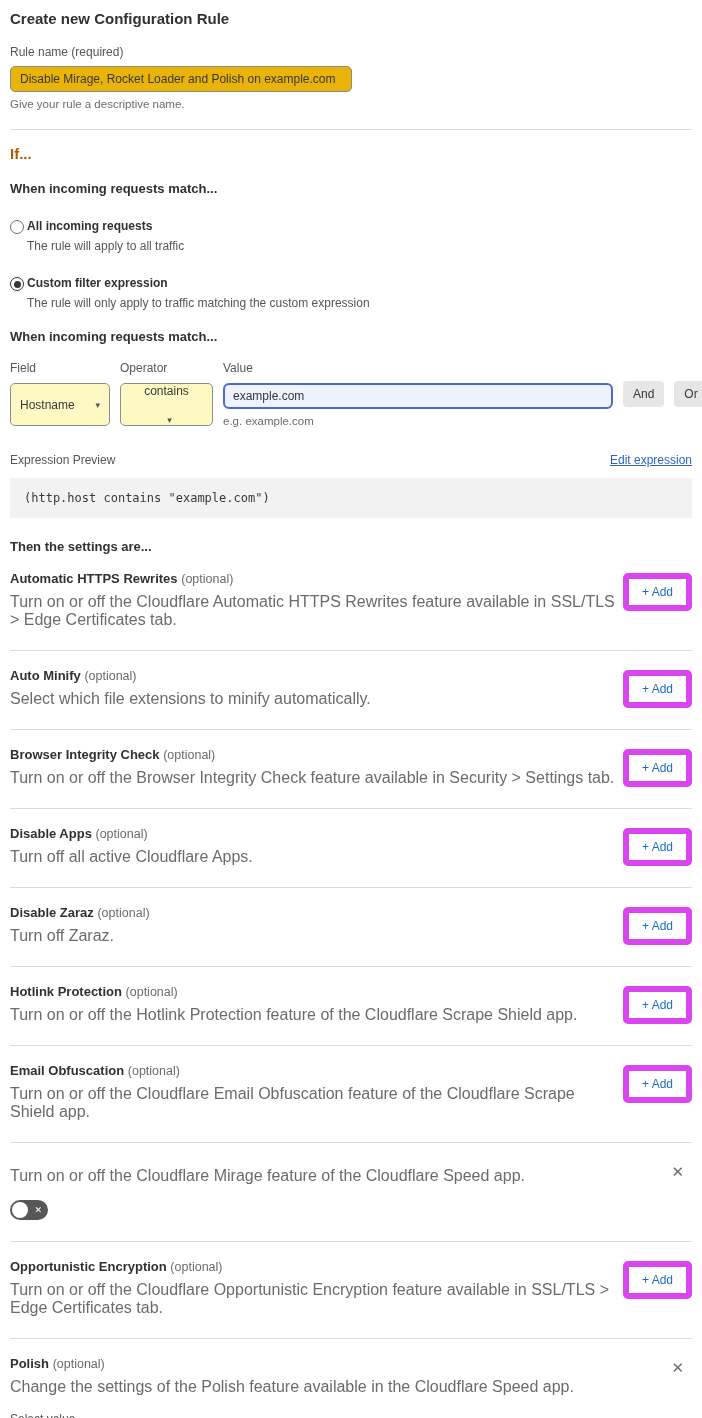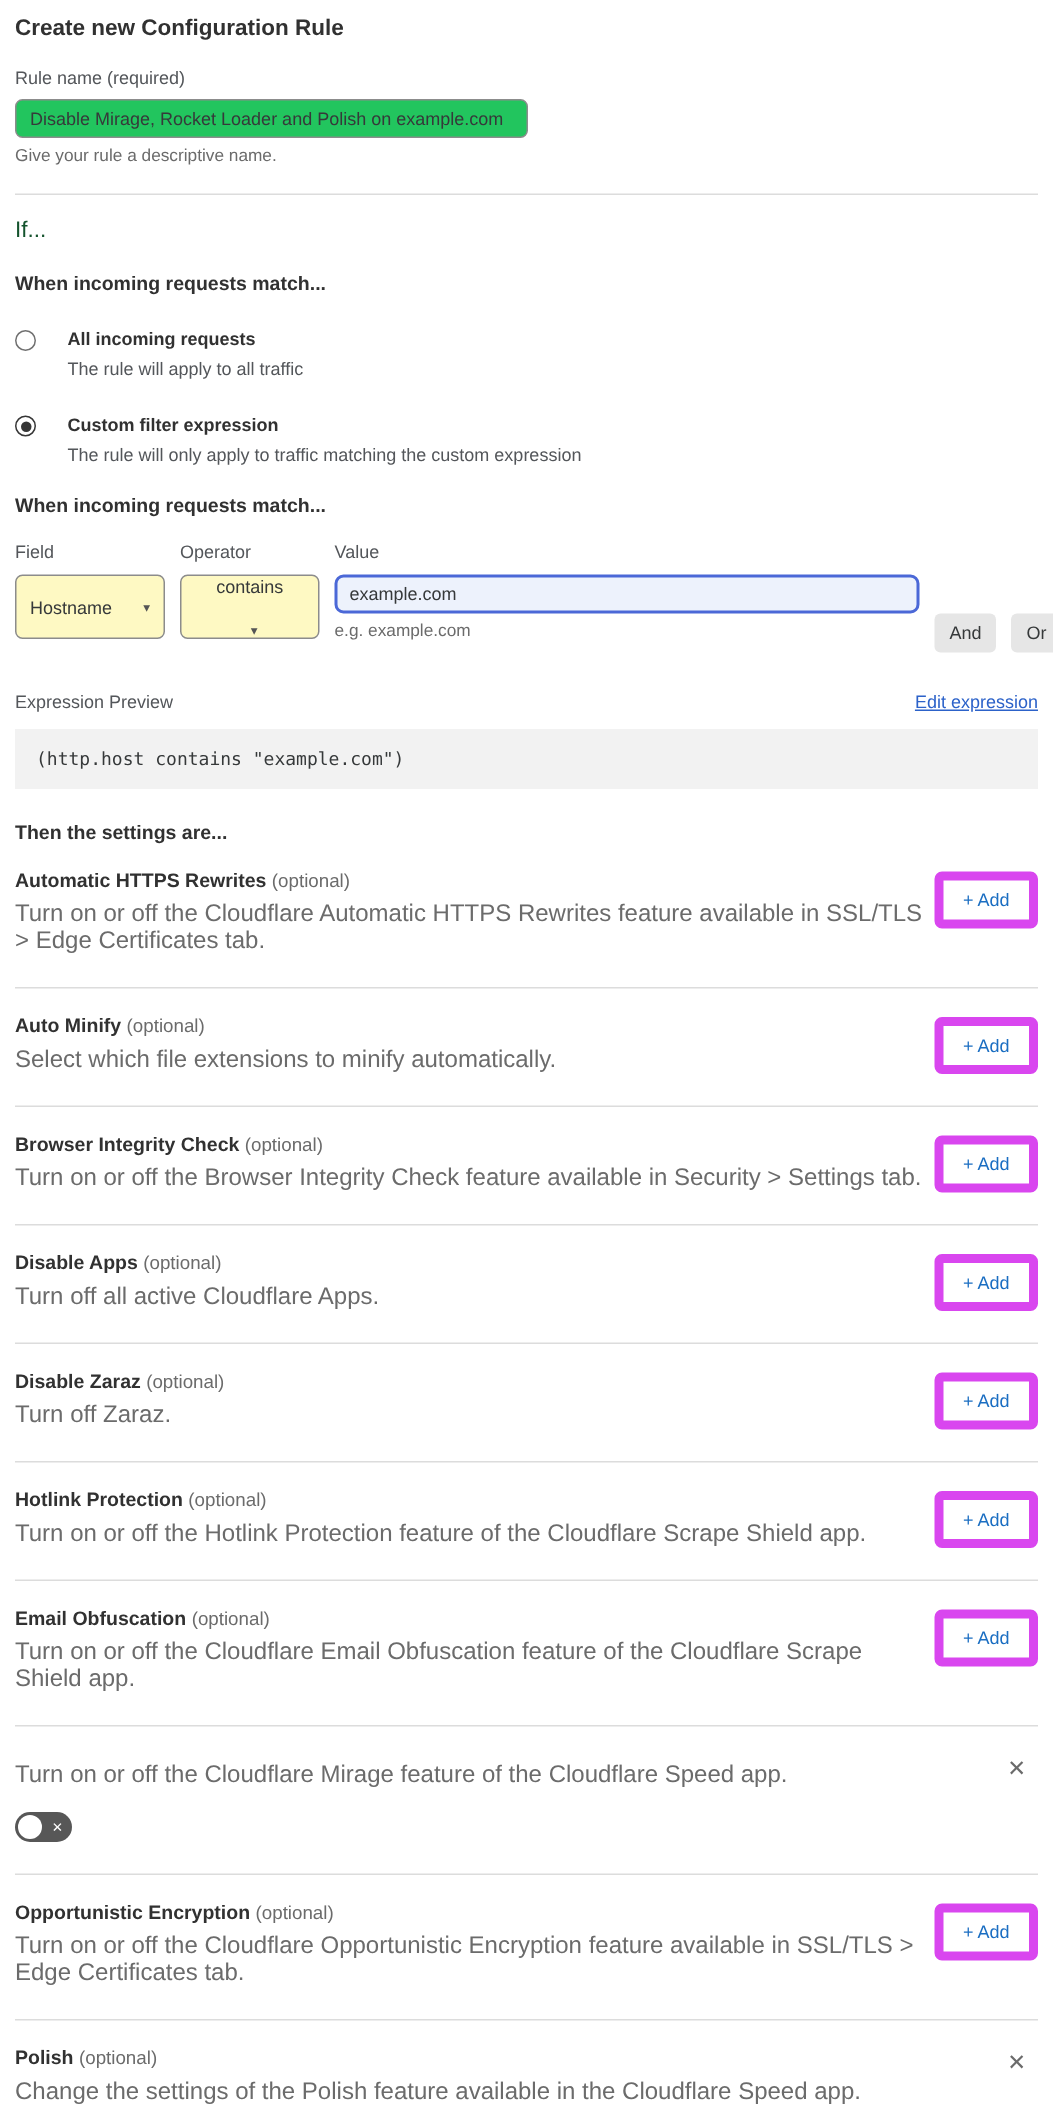--- a/index.html
+++ b/index.html
@@ -10,31 +10,31 @@
     color:#36393a;
     -webkit-font-smoothing:antialiased;
   }
   .page { padding:8px 10px 16px 10px; }
 
   .page-title { font-size:15px; font-weight:700; color:#313131; margin:2px 0 18px 0; }
 
   .field-label { font-size:12px; color:#53565a; margin-bottom:7px; }
   .text-input {
     width:342px; height:24px; border:1px solid #8c8c8c; border-radius:5px;
-    padding:12px 9px; font-size:12px; color:#36393a; font-family:inherit; background:#22c55e;
+    padding:12px 9px; font-size:12px; color:#36393a; font-family:inherit; background:#eab308;
   }
   .help-text { font-size:11.5px; color:#6b6b6b; margin-top:6px; }
 
   .divider { border:none; border-top:1px solid #dcdcdc; margin:0; }
   .top-divider { margin-top:19px; }
 
-  .if-heading { font-size:15px; font-weight:400; color:#14532d; margin:15px 0 16px 0; }
+  .if-heading { font-size:15px; font-weight:700; color:#a16207; margin:15px 0 16px 0; }
   .sub-heading { font-size:13px; font-weight:700; color:#313131; margin:19px 0 0 0; }
 
-  .radio-option { display:flex; gap:21px; margin-top:23px; cursor:default; }
+  .radio-option { display:flex; gap:3px; margin-top:23px; cursor:default; }
   .radio-circle {
     width:14px; height:14px; border:1.5px solid #707070; border-radius:50%;
     margin-top:1px; flex-shrink:0; position:relative; background:#fff;
   }
   .radio-circle.checked { border-color:#363636; }
   .radio-circle.checked::after {
     content:""; position:absolute; top:2.5px; left:2.5px; right:2.5px; bottom:2.5px;
     background:#363636; border-radius:50%;
   }
   .radio-label { font-size:12px; font-weight:700; color:#313131; }
@@ -51,21 +51,21 @@
   .select-operator { width:93px;flex-direction:column; }
   .caret { color:#555; font-size:9px; margin-left:6px; }
   .value-input {
     width:390px; height:26px; background:#edf2fc;
     border:2px solid #4b68d7; border-radius:6px;
     padding:0 8px; font-size:12px; color:#36393a; font-family:inherit;
   }
   .andor-wrap { padding-top:20px; display:flex; gap:10px; }
   .andor-btn {
     background:#e6e6e6; border:none; border-radius:4px; font-size:12px;
-    color:#36393a; padding:6px 10px; font-family:inherit; cursor:pointer; height:26px;margin-top:28px;
+    color:#36393a; padding:6px 10px; font-family:inherit; cursor:pointer; height:26px;
   }
 
   .expr-head { display:flex; justify-content:space-between; align-items:flex-end; margin-top:26px; }
   .expr-label { font-size:12px; color:#53565a; }
   .edit-link { font-size:12px; color:#2c62c9; text-decoration:underline; cursor:pointer; }
   .code-box {
     background:#f2f2f2; margin-top:11px; padding:13px 14px;
     font-family:"DejaVu Sans Mono", monospace; font-size:12px; color:#36393a;
   }
 

